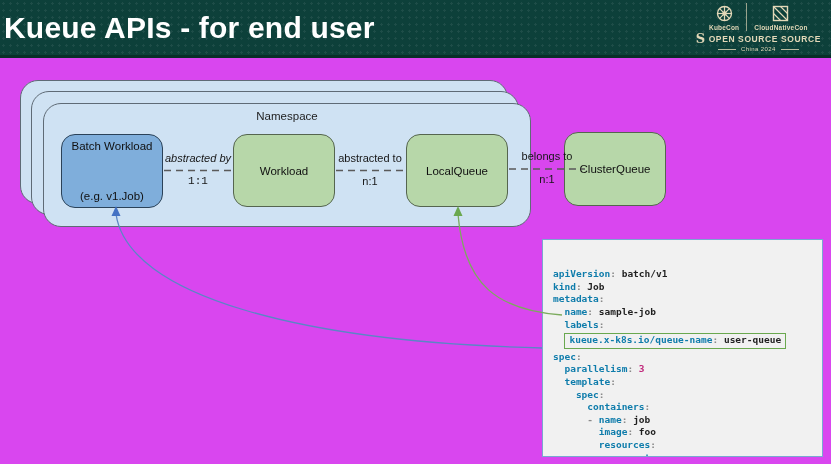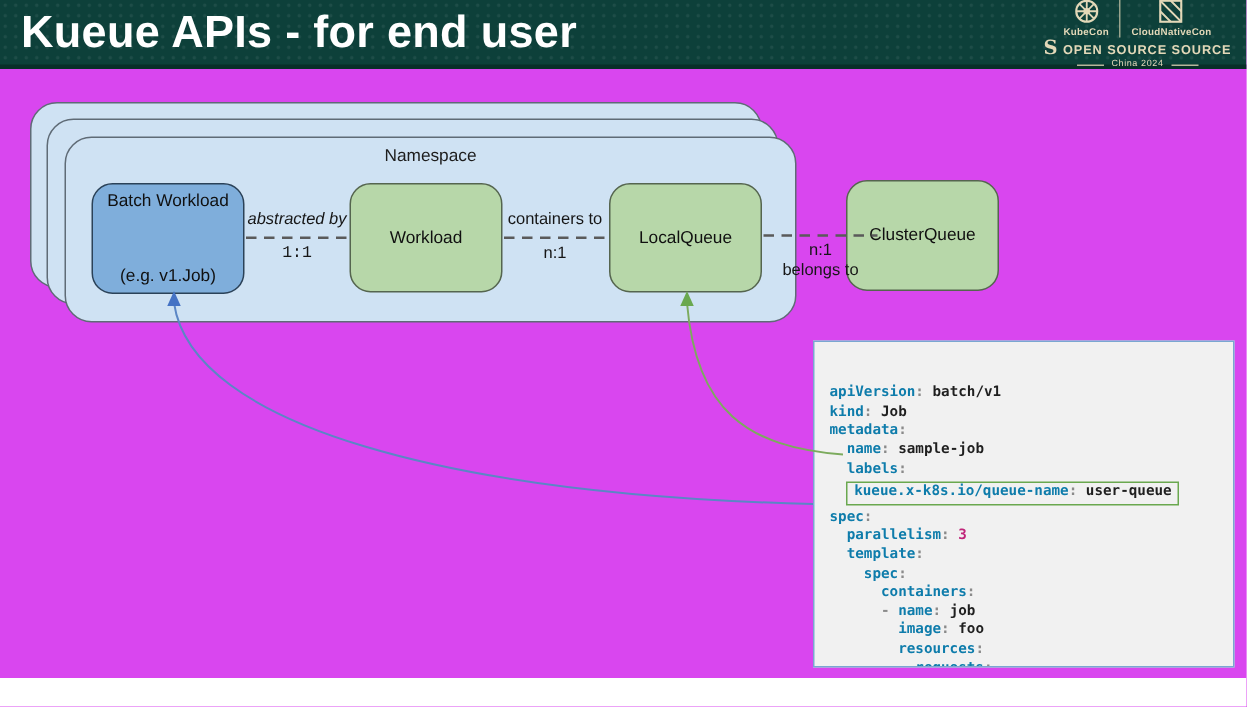--- a/index.html
+++ b/index.html
@@ -2,26 +2,26 @@
 <html><head>
 <meta charset="utf-8">
 <style>
   html,body{margin:0;padding:0;}
   body{
     width:831px;height:471px;overflow:hidden;position:relative;
     background:#ffffff;font-family:"Liberation Sans",sans-serif;
   }
   
   .header{
-    height:46px;box-sizing:border-box;background:#0d403a;
+    height:58px;box-sizing:border-box;background:#0d403a;
     border-bottom:3px solid #092e29;
     background-image:radial-gradient(rgba(255,255,255,0.07) 1px,transparent 1.4px);
     background-size:7px 7px;
     display:flex;justify-content:space-between;align-items:center;
-    padding:0 6px 0 14px;
+    padding:0 6px 0 4px;
   }
   .title{font-size:30px;font-weight:bold;color:#ffffff;margin:0;letter-spacing:.2px;}
   .logos{display:flex;flex-direction:column;align-items:center;color:#e3d8b8;padding-right:4px;}
   .logo-row{display:flex;align-items:flex-end;gap:7px;}
   .logo-col{display:flex;flex-direction:column;align-items:center;gap:2px;font-size:6.5px;font-weight:bold;letter-spacing:.2px;}
   .logo-sep{width:1px;height:28px;background:rgba(227,216,184,.65);}
   .summit-row{display:flex;align-items:center;gap:3px;margin-top:3px;font-size:8.5px;font-weight:bold;letter-spacing:.6px;}
   .s-glyph{font-size:13px;font-weight:bold;font-family:"DejaVu Serif",serif;line-height:10px;}
   .event-row{display:flex;align-items:center;gap:5px;font-size:6px;margin-top:2px;letter-spacing:.4px;}
   .event-dash{width:18px;height:1px;background:rgba(227,216,184,.8);}
@@ -123,23 +123,23 @@
   </div>
   <div class="node node-green" id="node-workload">
     <div>Workload</div>
   </div>
   <div class="node node-green" id="node-clusterqueue">
     <div>ClusterQueue</div>
   </div>
 
   <div class="edge-label" style="left:160px;top:94px;width:76px;font-style:italic;">abstracted by</div>
   <div class="edge-label" style="left:160px;top:117px;width:76px;font-family:Liberation Mono, monospace;">1:1</div>
-  <div class="edge-label" style="left:332px;top:94px;width:76px;">containers to</div>
+  <div class="edge-label" style="left:332px;top:94px;width:76px;">abstracted to</div>
   <div class="edge-label" style="left:332px;top:117px;width:76px;">n:1</div>
-  <div class="edge-label" style="left:506px;top:92px;width:82px;margin-top:36px;">belongs to</div>
+  <div class="edge-label" style="left:506px;top:92px;width:82px;">belongs to</div>
   <div class="edge-label" style="left:506px;top:115px;width:82px;">n:1</div>
 
   <div class="code">
     <div id="yaml-code"><div><span class="tk">apiVersion</span><span class="tp">: </span><span class="tv">batch/v1</span></div><div><span class="tk">kind</span><span class="tp">: </span><span class="tv">Job</span></div><div><span class="tk">metadata</span><span class="tp">:</span></div><div>  <span class="tk">name</span><span class="tp">: </span><span class="tv">sample-job</span></div><div>  <span class="tk">labels</span><span class="tp">:</span></div><div>  <span class="hl"><span class="tk">kueue.x-k8s.io/queue-name</span><span class="tp">: </span><span class="tv">user-queue</span></span></div><div><span class="tk">spec</span><span class="tp">:</span></div><div>  <span class="tk">parallelism</span><span class="tp">: </span><span class="tn">3</span></div><div>  <span class="tk">template</span><span class="tp">:</span></div><div>    <span class="tk">spec</span><span class="tp">:</span></div><div>      <span class="tk">containers</span><span class="tp">:</span></div><div>      <span class="tp">- </span><span class="tk">name</span><span class="tp">: </span><span class="tv">job</span></div><div>        <span class="tk">image</span><span class="tp">: </span><span class="tv">foo</span></div><div>        <span class="tk">resources</span><span class="tp">:</span></div><div>          <span class="tk">requests</span><span class="tp">:</span></div></div>
   </div>
 
   <svg class="overlay" viewBox="0 0 831 406">
     <g stroke="#5a5a5a" stroke-width="1.7" stroke-dasharray="7 5">
       <line x1="164" y1="112.5" x2="232" y2="112.5"></line>
       <line x1="336" y1="112.5" x2="405" y2="112.5"></line>

